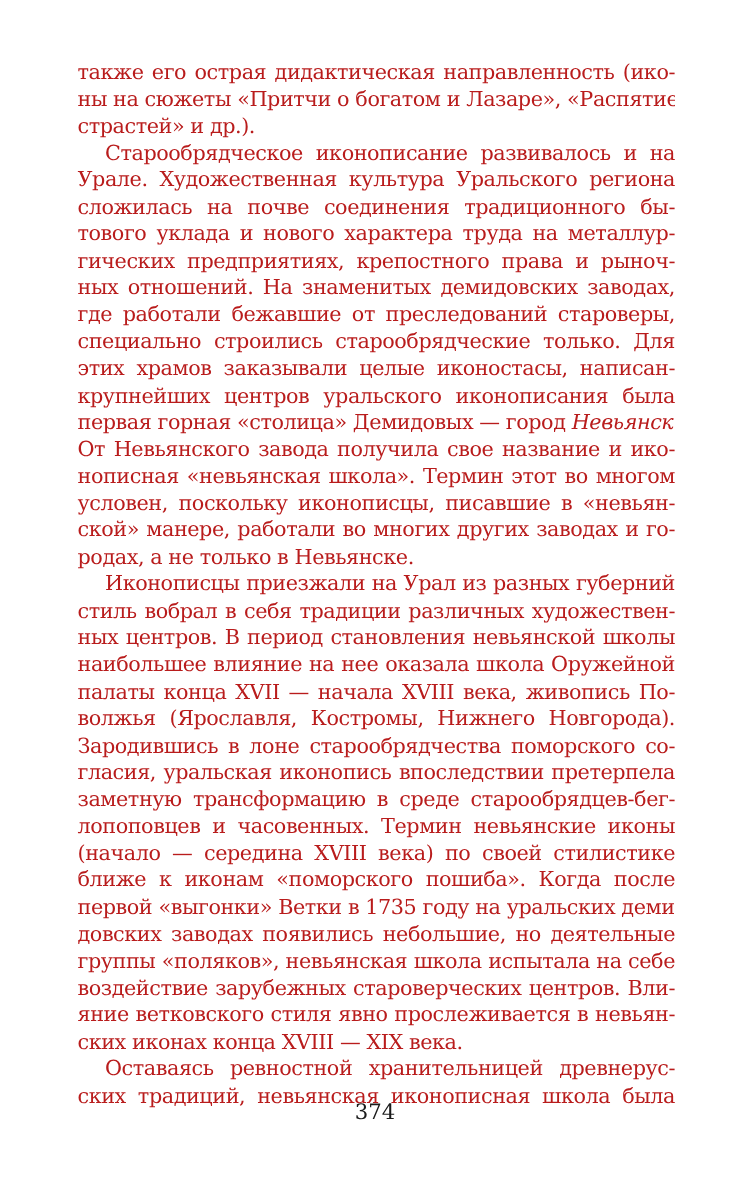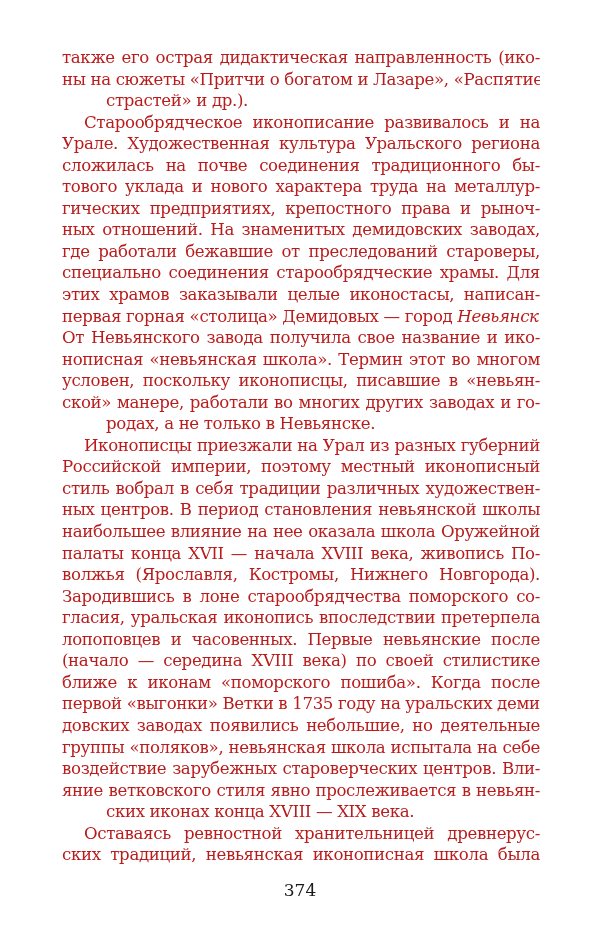--- a/index.html
+++ b/index.html
@@ -7,21 +7,21 @@
   .page {
     position: absolute; left: 62px; top: 47px; width: 478px;
     font-family: "DejaVu Serif", "Liberation Serif", serif;
     font-size: 16.6px; color: #b91c1c; letter-spacing: -0.35px;
   }
   .line {
     display: block; height: 21.55px; line-height: 21.55px;
     white-space: nowrap; text-align: justify; text-align-last: justify;
     overflow: hidden;
   }
-  .line.last { text-align-last: left; margin-left: 44px; }
+  .line.last { text-align-last: left; }
   .line.indent { padding-left: 22px; }
   .pageno {
     position: absolute; top: 880px; left: 0; width: 600px; text-align: center;
     font-family: "DejaVu Serif", "Liberation Serif", serif; font-size: 17px; color: #1a1a1a;
   }
   i { }
 </style>
 </head>
 <body>
 
@@ -34,41 +34,42 @@
   </div>
 
   <div>
     <span class="line indent">Старообрядческое иконописание развивалось и на</span>
     <span class="line">Урале. Художественная культура Уральского региона</span>
     <span class="line">сложилась на почве соединения традиционного бы-</span>
     <span class="line">тового уклада и нового характера труда на металлур-</span>
     <span class="line">гических предприятиях, крепостного права и рыноч-</span>
     <span class="line">ных отношений. На знаменитых демидовских заводах,</span>
     <span class="line">где работали бежавшие от преследований староверы,</span>
-    <span class="line">специально соединения старообрядческие храмы. Для</span>
+    <span class="line">специально строились старообрядческие только. Для</span>
     <span class="line">этих храмов заказывали целые иконостасы, написан-</span>
+    <span class="line">крупнейших центров уральского иконописания была</span>
     <span class="line">первая горная «столица» Демидовых — город <i>Невьянск</i>.</span>
     <span class="line">От Невьянского завода получила свое название и ико-</span>
     <span class="line">нописная «невьянская школа». Термин этот во многом</span>
     <span class="line">условен, поскольку иконописцы, писавшие в «невьян-</span>
     <span class="line">ской» манере, работали во многих других заводах и го-</span>
     <span class="line last">родах, а не только в Невьянске.</span>
   </div>
 
   <div>
     <span class="line indent">Иконописцы приезжали на Урал из разных губерний</span>
-    <span class="line">Российской империи, поэтому местный иконописный</span>
     <span class="line">стиль вобрал в себя традиции различных художествен-</span>
     <span class="line">ных центров. В период становления невьянской школы</span>
     <span class="line">наибольшее влияние на нее оказала школа Оружейной</span>
     <span class="line">палаты конца XVII — начала XVIII века, живопись По-</span>
     <span class="line">волжья (Ярославля, Костромы, Нижнего Новгорода).</span>
     <span class="line">Зародившись в лоне старообрядчества поморского со-</span>
     <span class="line">гласия, уральская иконопись впоследствии претерпела</span>
-    <span class="line">лопоповцев и часовенных. Первые невьянские после</span>
+    <span class="line">заметную трансформацию в среде старообрядцев-бег-</span>
+    <span class="line">лопоповцев и часовенных. Термин невьянские иконы</span>
     <span class="line">(начало — середина XVIII века) по своей стилистике</span>
     <span class="line">ближе к иконам «поморского пошиба». Когда после</span>
     <span class="line">первой «выгонки» Ветки в 1735 году на уральских деми-</span>
     <span class="line">довских заводах появились небольшие, но деятельные</span>
     <span class="line">группы «поляков», невьянская школа испытала на себе</span>
     <span class="line">воздействие зарубежных староверческих центров. Вли-</span>
     <span class="line">яние ветковского стиля явно прослеживается в невьян-</span>
     <span class="line last">ских иконах конца XVIII — XIX века.</span>
   </div>
 

